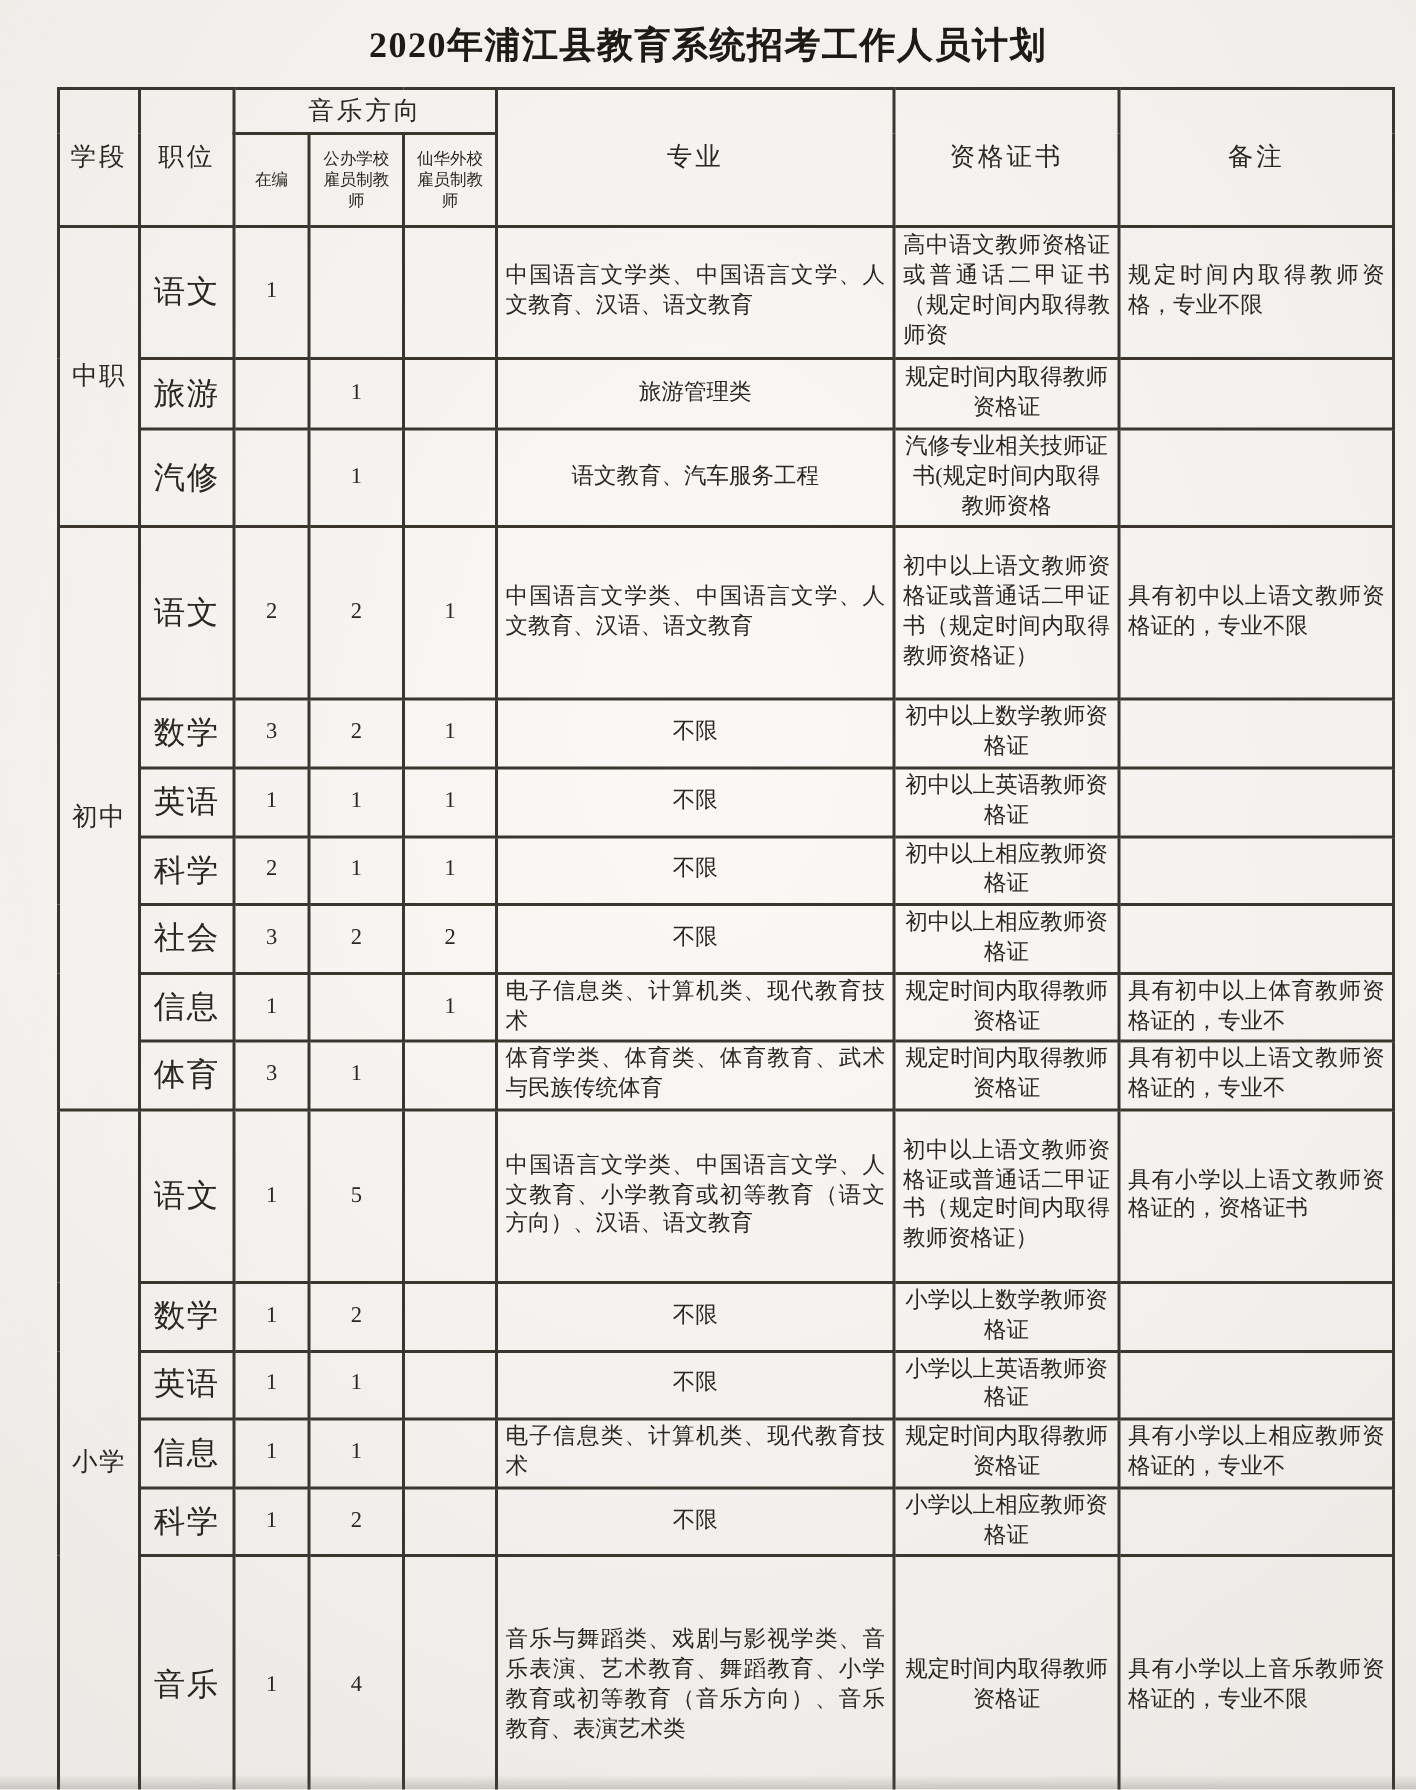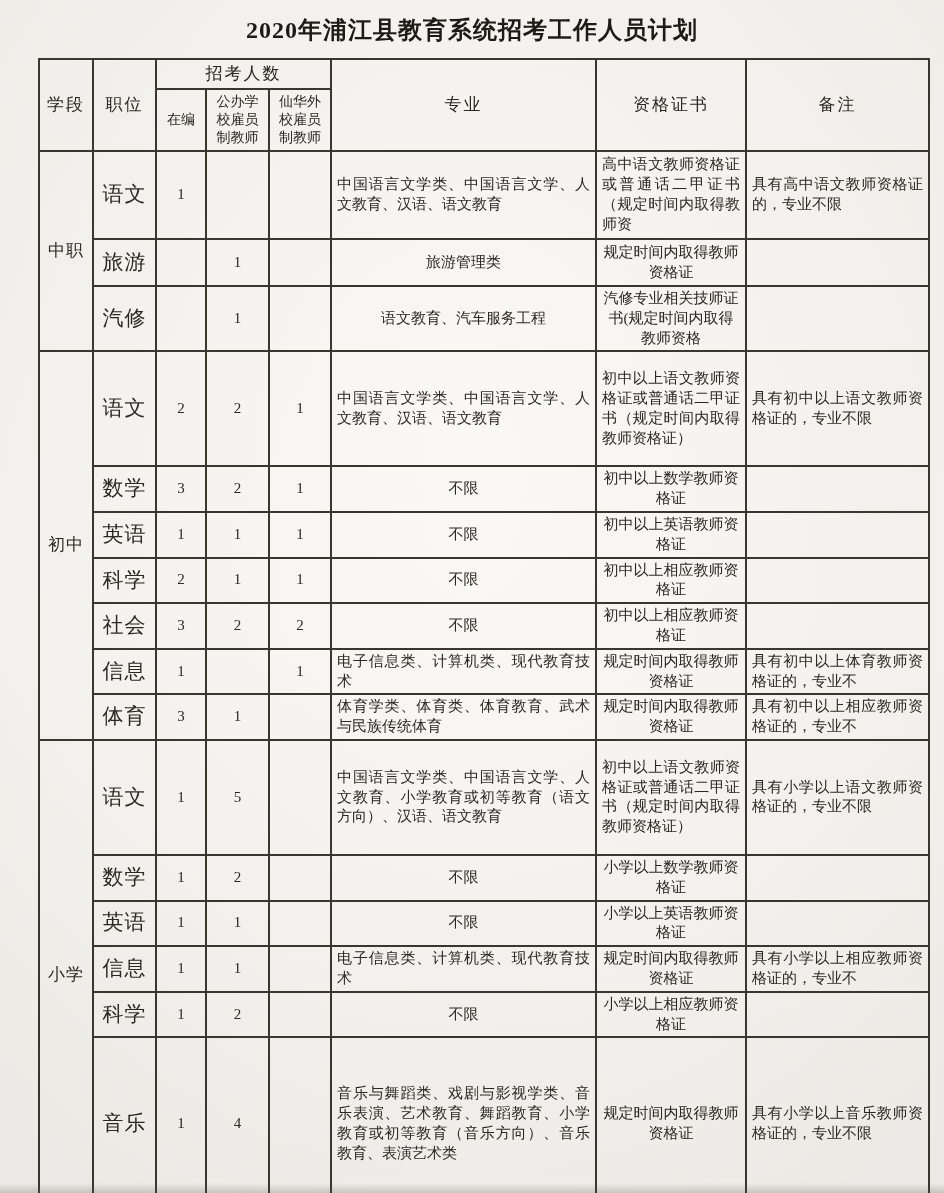--- a/index.html
+++ b/index.html
@@ -28,21 +28,21 @@
   .plan th,.plan td{
     border:2px solid #3a362e;
     padding:2px 5px;
     text-align:center;vertical-align:middle;
     line-height:1.32;
     font-weight:normal;
     overflow:hidden;
     color:#2b2822;
   }
   .plan th.h1{font-size:17px;letter-spacing:2px;}
-  .plan th.h2{font-size:14px;letter-spacing:0;line-height:1.3;}
+  .plan th.h2{font-size:11px;letter-spacing:0;line-height:1.3;}
   .plan td.tl{text-align:justify;text-align-last:left;}
   .plan td.num{font-size:15px;}
   .plan td.stage{font-size:17px;letter-spacing:1px;}
   .plan td.pos{font-size:21px;letter-spacing:1px;}
 </style>
 </head>
 <body>
 
 <div class="page">
   <div class="doc-title">2020年浦江县教育系统招考工作人员计划</div>
@@ -56,40 +56,40 @@
         <col style="width:62px">
         <col style="width:265px">
       <col style="width:150px">
         <col style="width:183px">
     </colgroup>
 
     <tbody>
         <tr style="height:30px">
       <th class="h1" rowspan="2">学段</th>
       <th class="h1" rowspan="2">职位</th>
-      <th class="h1" colspan="3">招考人数</th>
+      <th class="h1" colspan="3">音乐方向</th>
       <th class="h1" rowspan="2">专业</th>
       <th class="h1" rowspan="2">资格证书</th>
       <th class="h1" rowspan="2">备注</th>
     </tr>
     <tr style="height:62px">
       <th class="h2">在编</th>
       <th class="h2">公办学校雇员制教师</th>
       <th class="h2">仙华外校雇员制教师</th>
     </tr>
 
     <tr style="height:88px">
       <td class="stage" rowspan="3">中职</td>
       <td class="pos">语文</td>
       <td class="num">1</td>
       <td class="num"></td>
       <td class="num"></td>
       <td class="tl">中国语言文学类、中国语言文学、人文教育、汉语、语文教育</td>
       <td class="tl">高中语文教师资格证或普通话二甲证书（规定时间内取得教师资</td>
-      <td class="tl">具有高中语文教师资格证的，专业不限</td>
+      <td class="tl">规定时间内取得教师资格，专业不限</td>
     </tr>
     <tr style="height:47px">
       <td class="pos">旅游</td>
       <td class="num"></td>
       <td class="num">1</td>
       <td class="num"></td>
       <td>旅游管理类</td>
       <td>规定时间内取得教师资格证</td>
       <td class="tl"></td>
     </tr>
@@ -158,32 +158,32 @@
       <td>规定时间内取得教师资格证</td>
       <td class="tl">具有初中以上体育教师资格证的，专业不</td>
     </tr>
     <tr style="height:43px">
       <td class="pos">体育</td>
       <td class="num">3</td>
       <td class="num">1</td>
       <td class="num"></td>
       <td class="tl">体育学类、体育类、体育教育、武术与民族传统体育</td>
       <td>规定时间内取得教师资格证</td>
-      <td class="tl">具有初中以上相应教师资格证的，专业不</td>
+      <td class="tl">具有初中以上语文教师资格证的，专业不</td>
     </tr>
 
     <tr style="height:115px">
       <td class="stage" rowspan="6">小学</td>
       <td class="pos">语文</td>
       <td class="num">1</td>
       <td class="num">5</td>
       <td class="num"></td>
       <td class="tl">中国语言文学类、中国语言文学、人文教育、小学教育或初等教育（语文方向）、汉语、语文教育</td>
       <td class="tl">初中以上语文教师资格证或普通话二甲证书（规定时间内取得教师资格证）</td>
-      <td class="tl">具有小学以上语文教师资格证的，专业不限</td>
+      <td class="tl">具有小学以上语文教师资格证的，资格证书</td>
     </tr>
     <tr style="height:40px">
       <td class="pos">数学</td>
       <td class="num">1</td>
       <td class="num">2</td>
       <td class="num"></td>
       <td>不限</td>
       <td>小学以上数学教师资格证</td>
       <td class="tl"></td>
     </tr>

